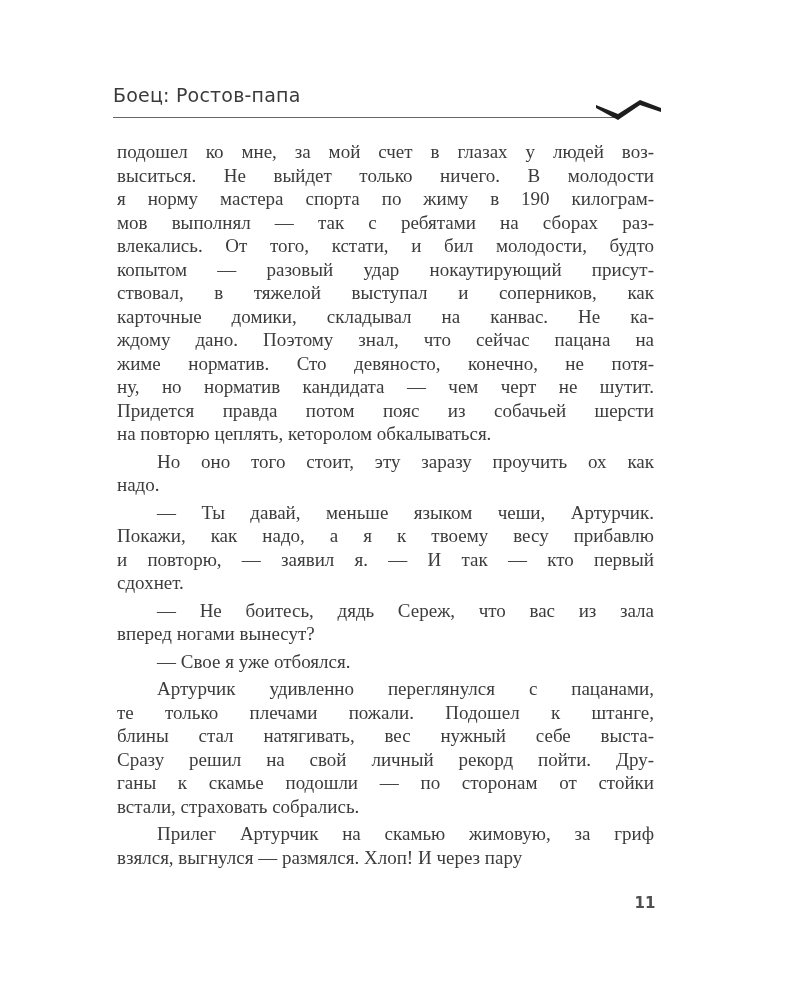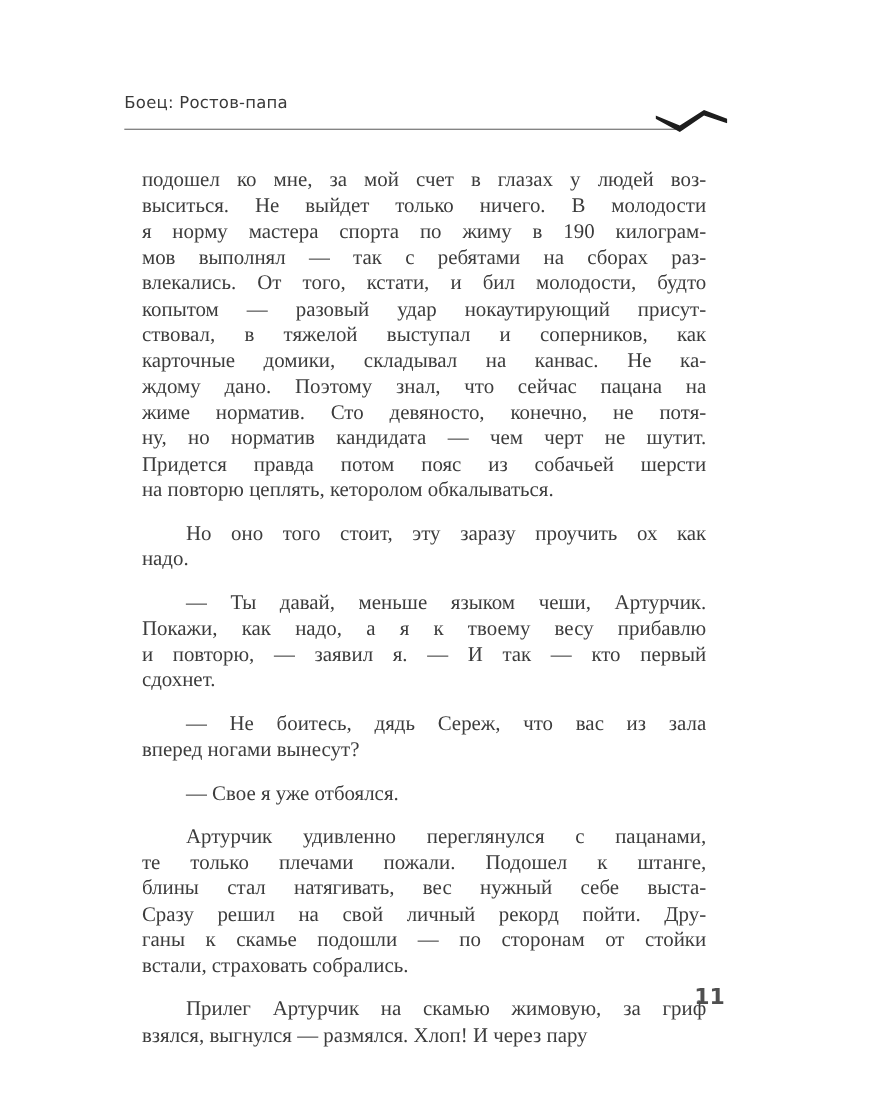--- a/index.html
+++ b/index.html
@@ -14,21 +14,21 @@
     background: #ffffff;
     overflow: hidden;
     font-family: "Liberation Serif", serif;
   }
   .running-header {
     position: absolute;
     left: 113px;
     top: 84px;
     width: 545px;
     font-family: "DejaVu Sans", "Liberation Sans", sans-serif;
-    font-size: 15px;
+    font-size: 19px;
     letter-spacing: 0.2px;
     color: var(--header-color, #3a3a3a);
   }
   .header-rule {
     position: absolute;
     left: 113px;
     top: 117px;
     width: 508px;
     height: 1px;
     background: var(--rule-color, #666666);
@@ -43,21 +43,21 @@
   .text-block {
     position: absolute;
     left: 113px;
     top: 136px;
     width: 545px;
     font-size: 19px;
     line-height: 23.5px;
     color: var(--text-color, #3c3c3c);
   }
   .paragraph {
-    margin: 16px;
+    margin: 4px;
   }
   .line {
     text-align: justify;
     text-align-last: justify;
     height: 23.5px;
     overflow: hidden;
   }
   .line.last {
     text-align-last: left;
   }
@@ -65,21 +65,21 @@
     padding-left: 40px;
   }
   .page-number {
     position: absolute;
     left: 630px;
     top: 894px;
     width: 30px;
     text-align: center;
     font-family: "DejaVu Sans", "Liberation Sans", sans-serif;
     font-weight: bold;
-    font-size: 20px;
+    font-size: 15px;
     color: var(--pagenum-color, #4f4f4f);
   }
 </style>
 </head>
 <body>
 
 <div class="page">
 
   <div class="running-header">Боец: Ростов-папа</div>
 

